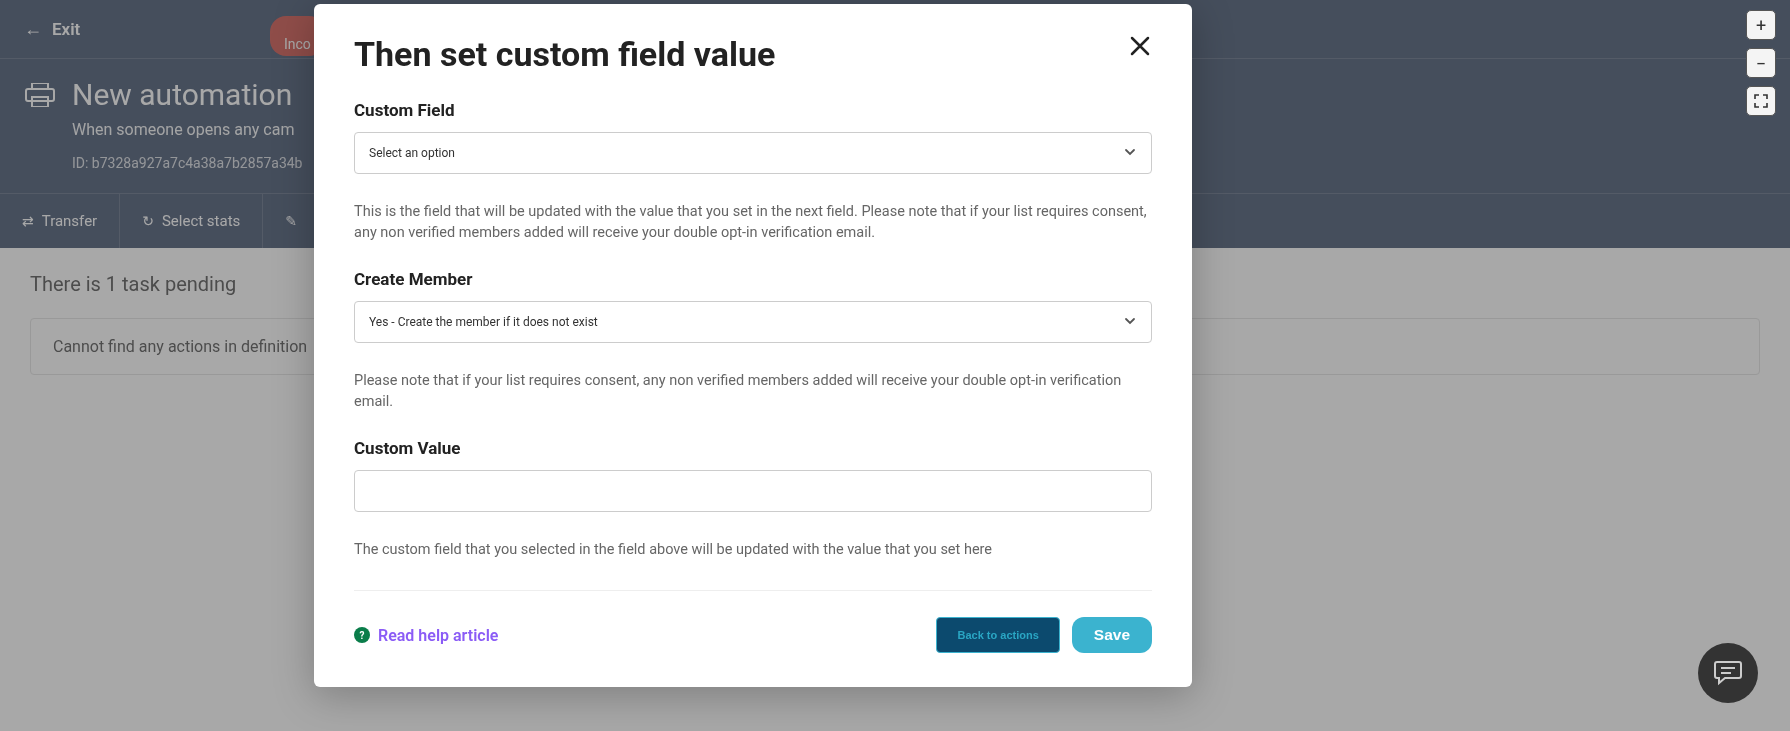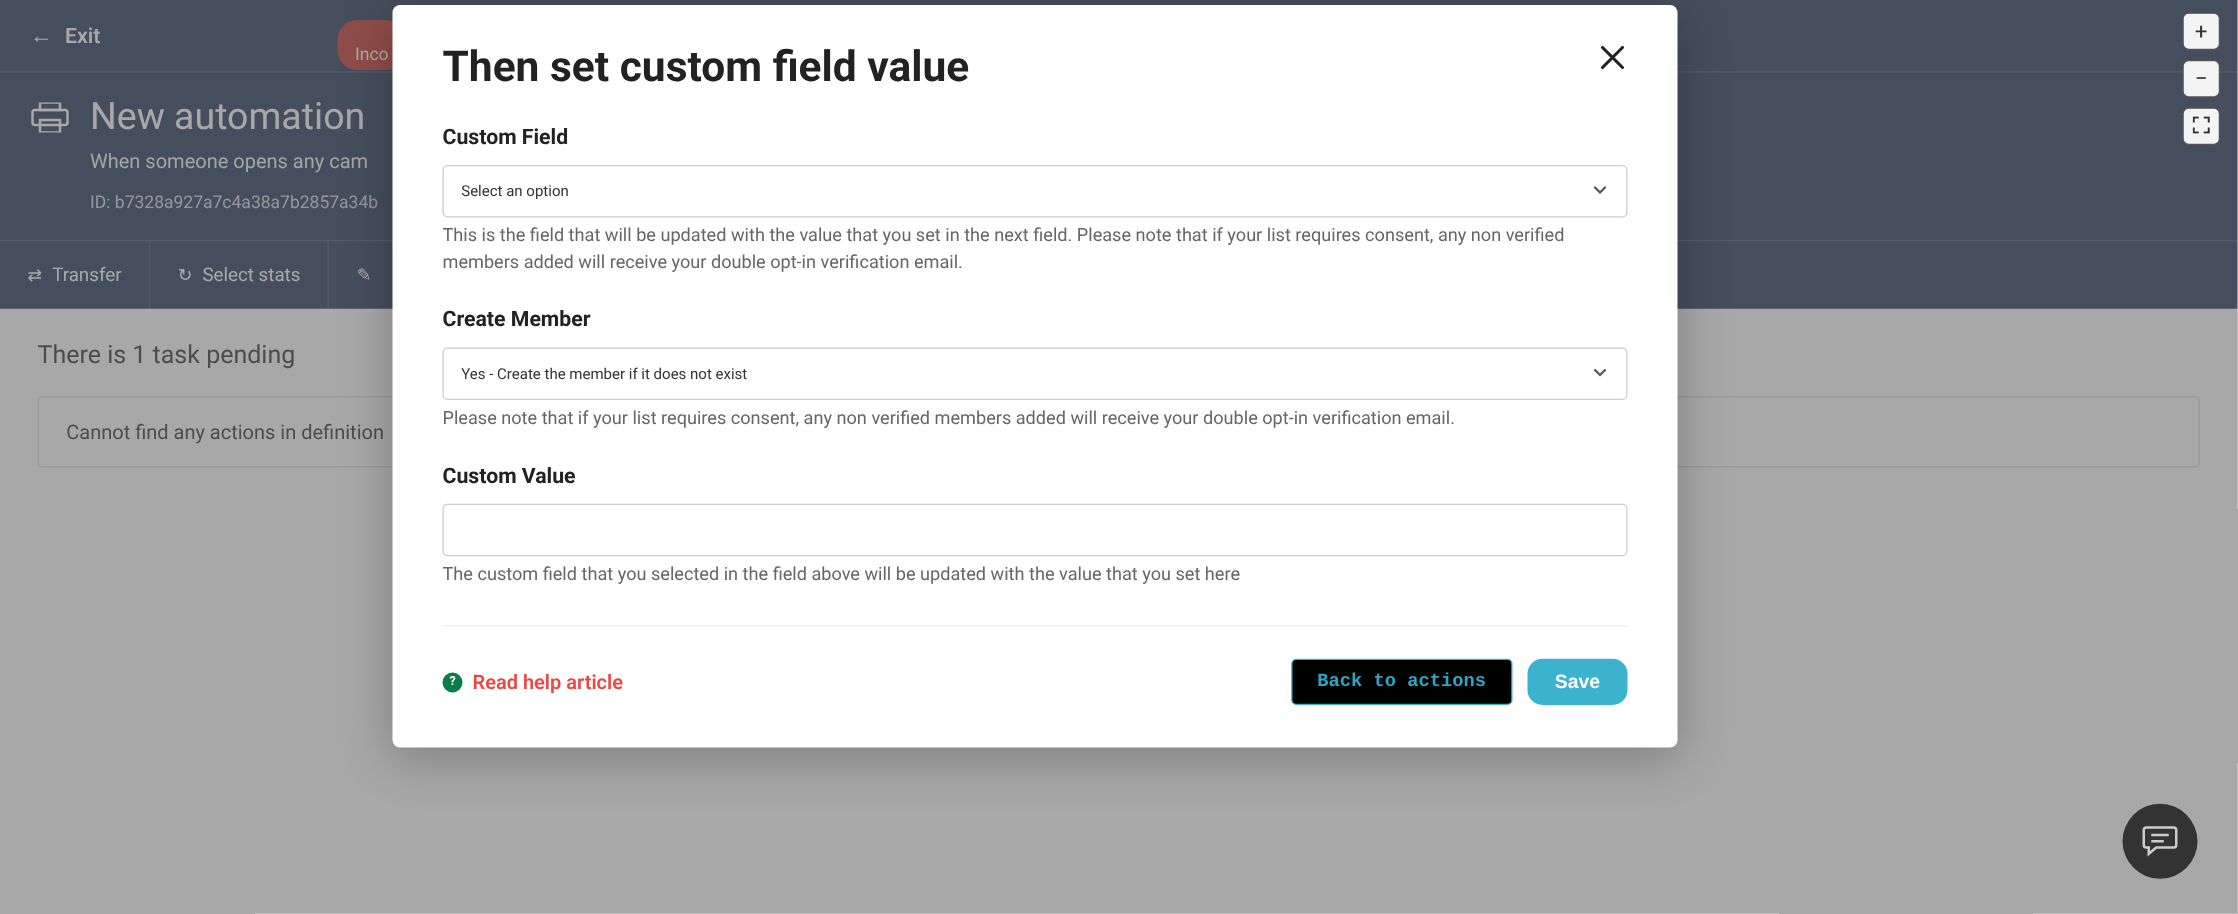--- a/index.html
+++ b/index.html
@@ -74,21 +74,21 @@
   .chat-fab {
     position: absolute; right: 32px; bottom: 28px;
     width: 60px; height: 60px; border-radius: 50%;
     background: #333; display: flex; align-items: center; justify-content: center;
   }
 
   
   .modal {
     position: absolute;
     left: 314px; top: 4px;
-    width: 1028px;
+    width: 878px;
     background: #fff;
     border-radius: 6px;
     box-shadow: 0 8px 40px rgba(0,0,0,0.25);
     padding: 30px 40px 34px 40px;
   }
   .modal-header { display: flex; justify-content: space-between; align-items: flex-start; }
   .modal-title { font-size: 34px; font-weight: 700; color: #222; }
   .modal-close { cursor: pointer; }
 
   .form-group { margin-top: 26px; }
@@ -100,40 +100,40 @@
     display: flex; align-items: center; justify-content: space-between;
     font-size: 12px; color: #333;
     background: #fff;
   }
   .form-input {
     width: 100%; height: 42px;
     border: 1px solid #ccc; border-radius: 4px;
     padding: 0 14px; font-size: 16px;
     outline: none;
   }
-  .form-help { margin-top: 4px; font-size: 14.5px; color: #666; line-height: 1.45; }
+  .form-help { margin-top: 27px; font-size: 14.5px; color: #666; line-height: 1.45; }
 
   .modal-sep { border-top: 1px solid #eee; margin-top: 30px; }
 
   .modal-footer {
     display: flex; align-items: center; justify-content: space-between;
     margin-top: 26px;
   }
   .help-link { display: flex; align-items: center; gap: 8px; }
   .help-icon {
     width: 16px; height: 16px; border-radius: 50%;
     background: #0a7d4a; color: #fff;
     display: flex; align-items: center; justify-content: center;
     font-size: 10px; font-weight: 700;
   }
-  .help-text { font-size: 16px; font-weight: 600; color: #ef4444; }
+  .help-text { font-size: 16px; font-weight: 600; color: #8b5cf6; }
   .footer-btns { display: flex; gap: 12px; }
   .btn-outline {
-    border: 1px solid #3bb3cf; background: #000000; color: #2aa6c4;
-    padding: 9px 20px; border-radius: 4px; font-size: 15px; font-weight: 600; font-family: Liberation Mono, monospace;
+    border: 1px solid #3bb3cf; background: #0c4a6e; color: #2aa6c4;
+    padding: 9px 20px; border-radius: 4px; font-size: 11px; font-weight: 600;
   }
   .btn-primary {
     border: none; background: #3bb3cf; color: #fff;
     padding: 9px 22px; border-radius: 12px; font-size: 15.5px; font-weight: 600;
   }
   .chevron { color: #555; }
 </style>
 </head>
 <body>
 

